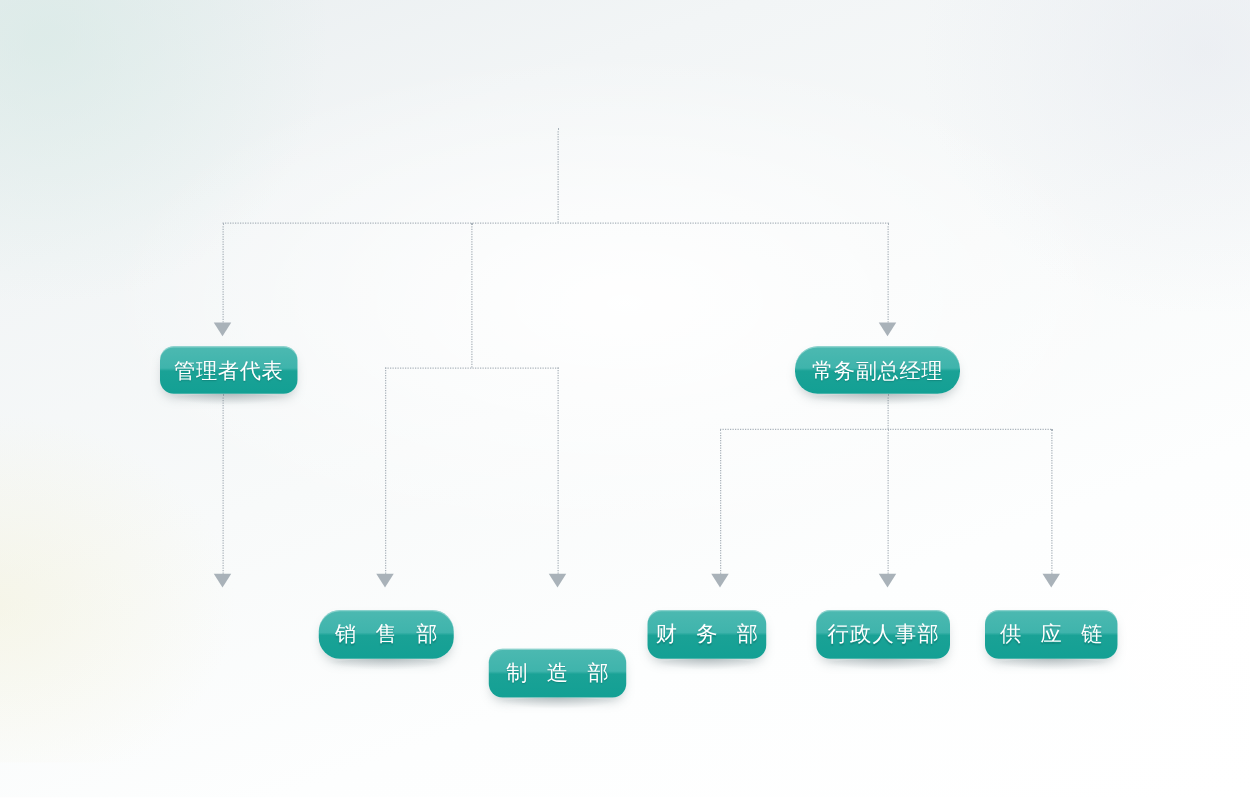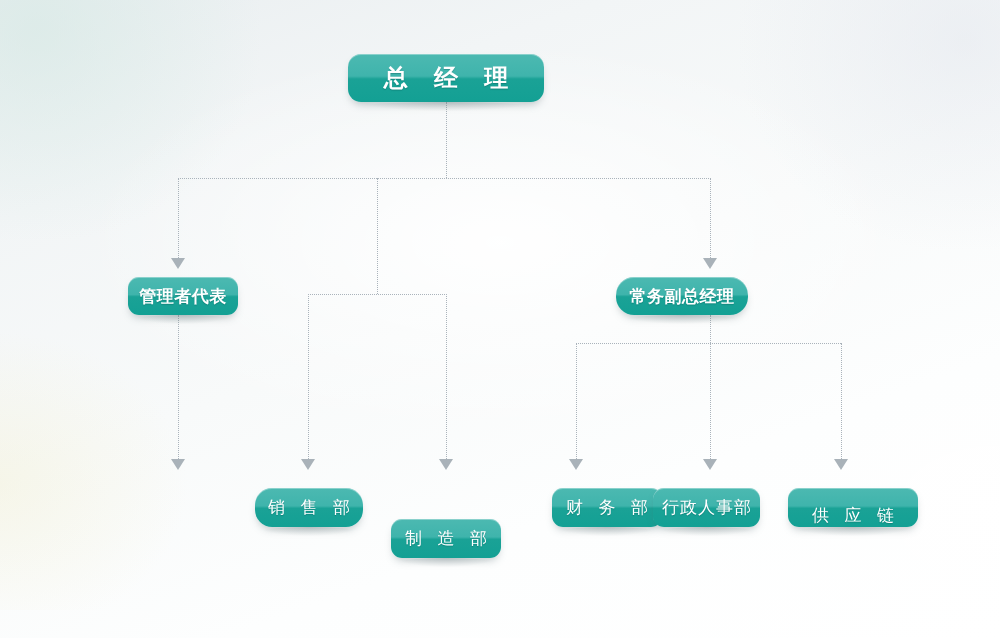--- a/index.html
+++ b/index.html
@@ -41,33 +41,33 @@
     content:"";position:absolute;left:6%;right:6%;bottom:-9px;height:9px;
     background:radial-gradient(ellipse at 50% 0%, rgba(120,135,140,0.30) 0%, rgba(120,135,140,0.0) 72%);
     border-radius:50%;
   }
   .node-root{
     left:348px;top:54px;width:196px;height:48px;
     font-size:24px;font-weight:bold;letter-spacing:9px;text-indent:9px;
     border-radius:13px;
   }
   .node-l2{
-    top:277px;height:38px;font-size:17px;font-weight:bold;letter-spacing:0.5px;
+    top:277px;height:38px;font-size:17px;font-weight:normal;letter-spacing:0.5px;
   }
   .node-mgr-rep{left:128px;width:110px;}
-  .node-dep-gm{left:616px;width:132px;border-radius:18px;}
+  .node-dep-gm{left:636px;width:132px;border-radius:18px;}
   .node-l3{
     top:488px;height:39px;font-size:17px;letter-spacing:2px;text-indent:2px;
   }
   .n-quality{left:126px;width:110px;letter-spacing:5px;text-indent:5px;}
   .n-sales{left:255px;width:108px;letter-spacing:5px;text-indent:5px;border-radius:17px;}
   .n-manufacturing{left:391px;width:110px;letter-spacing:5px;text-indent:5px;margin-top:31px;}
-  .n-finance{left:552px;width:110px;letter-spacing:5px;text-indent:5px;}
+  .n-finance{left:518px;width:95px;letter-spacing:5px;text-indent:5px;}
   .n-hr{left:653px;width:107px;letter-spacing:1px;text-indent:1px;}
-  .n-supply{left:788px;width:130px;letter-spacing:5px;text-indent:5px;align-items:flex-end;}
+  .n-supply{left:788px;width:106px;letter-spacing:5px;text-indent:5px;}
 
   
   .vline{
     position:absolute;width:0;
     border-left:1px dotted #aab3bb;
   }
   .hline{
     position:absolute;height:0;
     border-top:1px dotted #aab3bb;
   }
@@ -115,23 +115,20 @@
 
   <div class="vline" style="left:576px;top:343px;height:116px;"></div>
   <div class="arrow" style="left:569px;top:459px;"></div>
 
   <div class="vline" style="left:710px;top:343px;height:116px;"></div>
   <div class="arrow" style="left:703px;top:459px;"></div>
 
   <div class="vline" style="left:841px;top:343px;height:116px;"></div>
   <div class="arrow" style="left:834px;top:459px;"></div>
 
-  <div class="node node-root">
-    <span>总 经 理</span>
-  </div>
 
   <div class="node node-l2 node-mgr-rep">
     <span>管理者代表</span>
   </div>
 
   <div class="node node-l2 node-dep-gm">
     <span>常务副总经理</span>
   </div>
 
 

